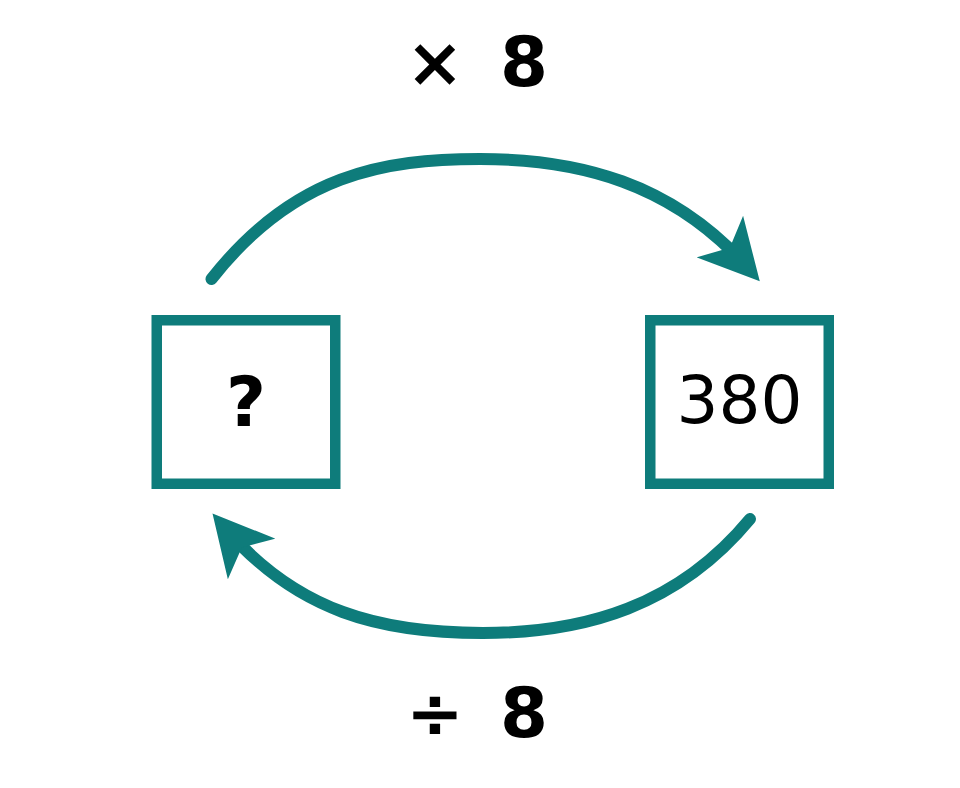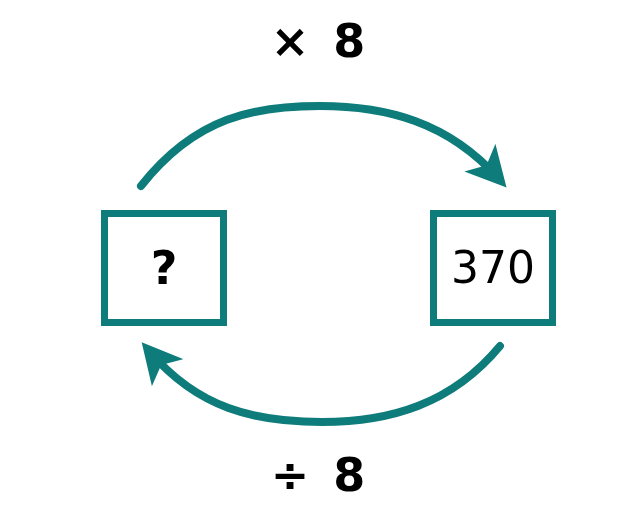--- a/index.html
+++ b/index.html
@@ -99,18 +99,18 @@
     <path d="M 141,186 C 196,116 256,106 320,106 C 386,106 448,122 498,178" fill="none" stroke="#0e7c7b" stroke-width="8" stroke-linecap="round" marker-end="url(#arrowhead-right)"></path>
 
     <path d="M 500,346 C 452,404 390,422 322,422 C 254,422 198,408 150,352" fill="none" stroke="#0e7c7b" stroke-width="8" stroke-linecap="round" marker-end="url(#arrowhead-left)"></path>
   </svg>
 
   <div class="value-box" id="box-left">
     <span class="box-value" id="value-left">?</span>
   </div>
 
   <div class="value-box" id="box-right">
-    <span class="box-value" id="value-right">370</span>
+    <span class="box-value" id="value-right">380</span>
   </div>
 
   <div class="op-label" id="label-bottom">÷ 8</div>
 
 </div>
 
 </body></html>

